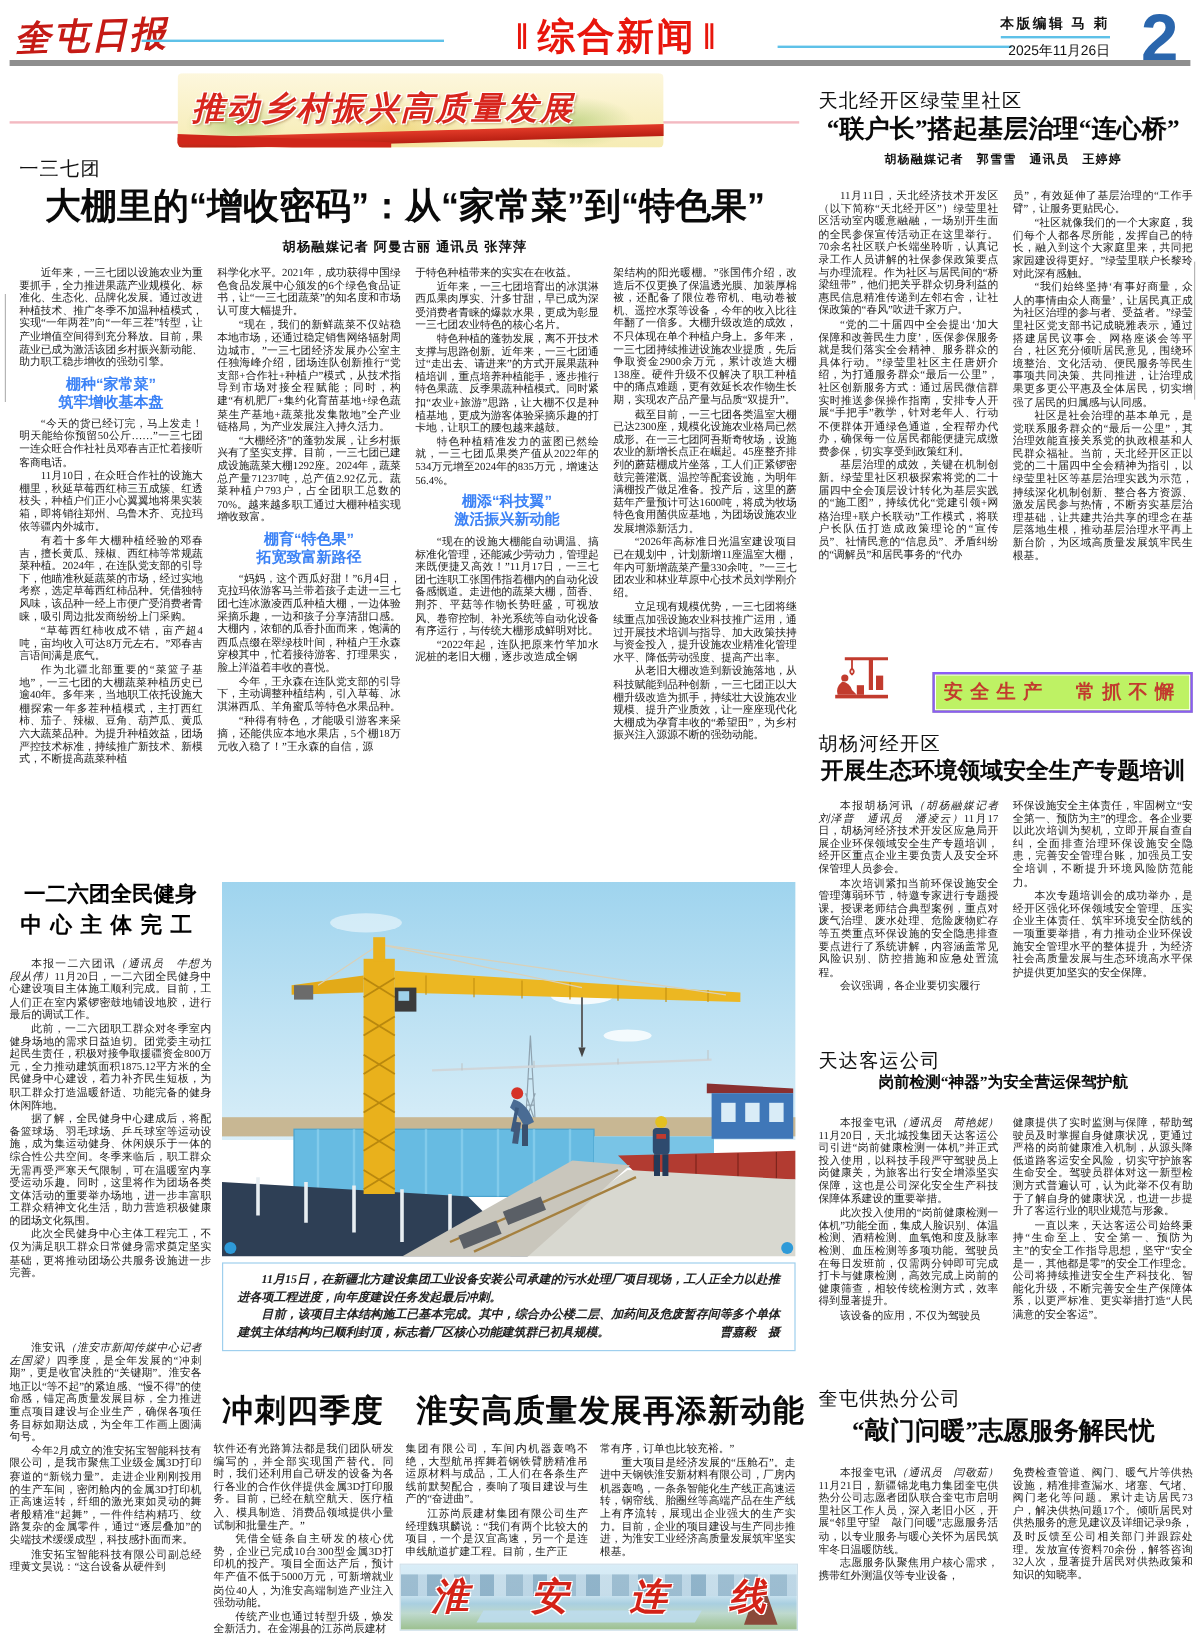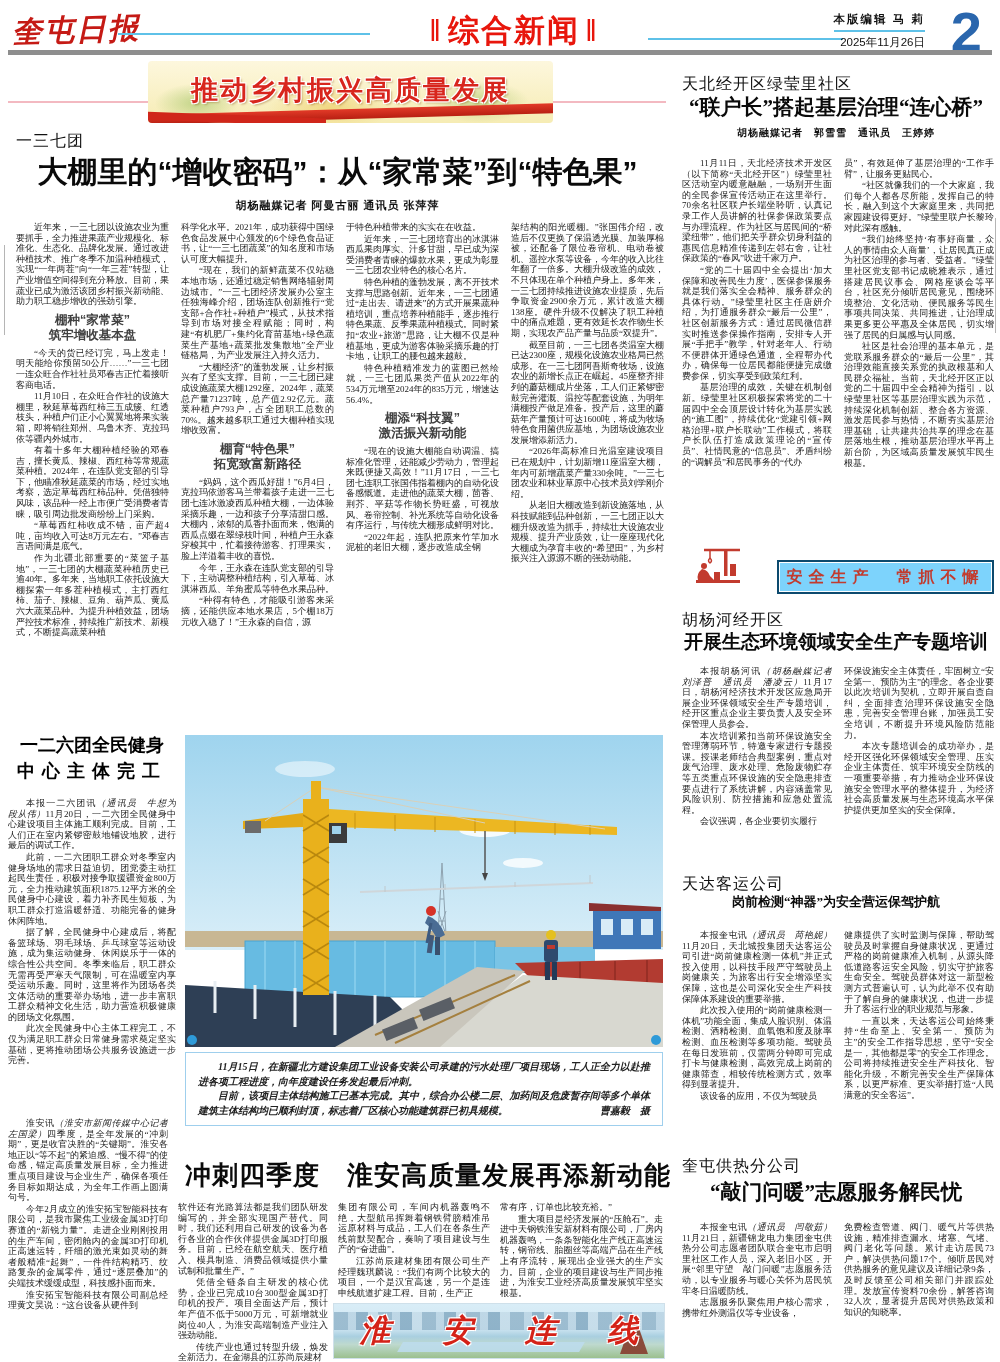--- a/index.html
+++ b/index.html
@@ -27,36 +27,36 @@
   .promo{background:
       radial-gradient(60px 28px at 12% 68%, rgba(150,190,90,.55), rgba(150,190,90,0) 70%),
       radial-gradient(90px 34px at 45% 75%, rgba(235,200,90,.6), rgba(235,200,90,0) 70%),
       radial-gradient(70px 30px at 82% 66%, rgba(150,190,90,.5), rgba(150,190,90,0) 70%),
       linear-gradient(#fdf7dd,#f6ecb4);
       border-radius:4px;overflow:hidden;}
   .promo .ribbon{position:absolute;left:-4px;right:-4px;bottom:4px;height:10px;
       background:linear-gradient(#e23a28,#b81f12);transform:skewY(-1.6deg);}
   .promo .ribbon2{position:absolute;left:-4px;width:45%;bottom:0;height:8px;
       background:#d0261a;transform:skewY(2.2deg);}
-  .promo-text{position:relative;z-index:2;text-align:center;font-family:"Liberation Sans",sans-serif;
+  .promo-text{position:relative;z-index:2;font-family:"Liberation Sans",sans-serif;
       font-weight:bold;font-size:27px;color:#d8251d;letter-spacing:2px;line-height:58px;
       text-shadow:-1px -1px 0 #fff,1px -1px 0 #fff,-1px 1px 0 #fff,1px 1px 0 #fff,2px 2px 2px rgba(120,60,0,.35);
-      }
+      font-style:italic;margin-left:12px;}
 
   
   .kicker{font-family:"Liberation Sans",sans-serif;font-size:16px;color:#111;letter-spacing:1px;}
   .headline-main{font-family:"Liberation Sans",sans-serif;font-weight:900;font-size:30px;
       color:#0a0a0a;text-align:center;letter-spacing:0;white-space:nowrap;}
   .byline{font-family:"Liberation Sans",sans-serif;font-weight:bold;font-size:11px;
       text-align:center;color:#111;letter-spacing:1px;}
   .body-col{font-size:9px;line-height:10.6px;text-align:justify;color:#1a1a1a;overflow:hidden;}
   .body-col p{margin:0 0 1px 0;text-indent:2em;}
   .body-col p.cont{text-indent:0;}
   .colsub{font-family:"Liberation Sans",sans-serif;font-weight:bold;font-size:12.5px;
-      line-height:15px;text-align:center;margin:6px 0 5px 0;color:#404040;}
+      line-height:15px;text-align:center;margin:6px 0 5px 0;color:#3b82f6;}
   .cols{display:flex;gap:12px;}
   .cols .body-col{flex:1 1 0;}
   .lead{font-weight:normal;font-family:"Liberation Sans",sans-serif;font-size:9px;}
   .kaiti{font-style:italic;}
 
   .headline-serif{font-family:"Liberation Serif",serif;font-weight:bold;color:#0a0a0a;
       text-align:center;white-space:nowrap;}
   .headline-sans{font-family:"Liberation Sans",sans-serif;font-weight:bold;color:#0a0a0a;
       text-align:center;white-space:nowrap;}
 
@@ -66,21 +66,21 @@
   .fit-title .l2{letter-spacing:7px;}
 
   
   .caption-box{border:1.5px solid #9fcfed;padding:7px 12px;font-style:italic;
       font-size:10px;line-height:14.5px;text-align:justify;color:#222;}
   .caption-box p{margin:0;text-indent:2em;}
   .caption-box .credit{float:right;margin-left:12px;}
 
   
   .safety{display:flex;align-items:flex-end;}
-  .safety-box{flex:1;border:2px solid #0c4a6e;background:#7dd3fc;height:30px;
+  .safety-box{flex:1;border:2px solid #8b5cf6;background:#bef264;height:30px;
       display:flex;align-items:center;justify-content:center;
       font-family:"Liberation Sans",sans-serif;font-weight:bold;font-size:16px;
       color:#c23b2e;letter-spacing:6px;box-shadow:inset 0 0 0 1px #fff;margin-left:31px;}
 
   
   .huaian-banner{position:relative;overflow:hidden;border:1px solid #cfe0ea;
       background:linear-gradient(#d9edf7 0%,#cfe6f2 45%,#a9cfe0 60%,#bed9ce 75%,#9cc08f 100%);}
   .hb-build{position:absolute;top:8px;left:0;right:0;height:18px;
       background:repeating-linear-gradient(90deg,#8fb2c8 0 14px,#b8d2e2 14px 22px,#7fa6bf 22px 34px,#c4dbe8 34px 44px);
       opacity:.8;}
@@ -156,20 +156,21 @@
           <div>棚添“科技翼”</div>
           <div>激活振兴新动能</div>
         </div>
       <p>“现在的设施大棚能自动调温、搞标准化管理，还能减少劳动力，管理起来既便捷又高效！”11月17日，一三七团七连职工张国伟指着棚内的自动化设备感慨道。走进他的蔬菜大棚，茴香、荆芥、平菇等作物长势旺盛，可视放风、卷帘控制、补光系统等自动化设备有序运行，与传统大棚形成鲜明对比。</p>
       <p>“2022年起，连队把原来竹竿加水泥桩的老旧大棚，逐步改造成全钢</p>
     </div>
     <div class="body-col">
       <p class="cont">架结构的阳光暖棚。”张国伟介绍，改造后不仅更换了保温透光膜、加装厚棉被，还配备了限位卷帘机、电动卷被机、遥控水泵等设备，今年的收入比往年翻了一倍多。大棚升级改造的成效，不只体现在单个种植户身上。多年来，一三七团持续推进设施农业提质，先后争取资金2900余万元，累计改造大棚138座。硬件升级不仅解决了职工种植中的痛点难题，更有效延长农作物生长期，实现农产品产量与品质“双提升”。</p>
       <p>截至目前，一三七团各类温室大棚已达2300座，规模化设施农业格局已然成形。在一三七团阿吾斯奇牧场，设施农业的新增长点正在崛起。45座整齐排列的蘑菇棚成片坐落，工人们正紧锣密鼓完善灌溉、温控等配套设施，为明年满棚投产做足准备。投产后，这里的蘑菇年产量预计可达1600吨，将成为牧场特色食用菌供应基地，为团场设施农业发展增添新活力。</p>
       <p>“2026年高标准日光温室建设项目已在规划中，计划新增11座温室大棚，年内可新增蔬菜产量330余吨。”一三七团农业和林业草原中心技术员刘学刚介绍。</p>
+      <p>立足现有规模优势，一三七团将继续重点加强设施农业科技推广运用，通过开展技术培训与指导、加大政策扶持与资金投入，提升设施农业精准化管理水平、降低劳动强度、提高产出率。</p>
       <p>从老旧大棚改造到新设施落地，从科技赋能到品种创新，一三七团正以大棚升级改造为抓手，持续壮大设施农业规模、提升产业质效，让一座座现代化大棚成为孕育丰收的“希望田”，为乡村振兴注入源源不断的强劲动能。</p>
     </div>
   </div>
 
   <div class="abs" style="left:8px;top:732px;width:168px;">
     <div class="fit-title">
       <div>一二六团全民健身</div>
       <div class="l2">中心主体完工</div>
     </div>
     <div class="body-col" style="margin-top:14px;">

